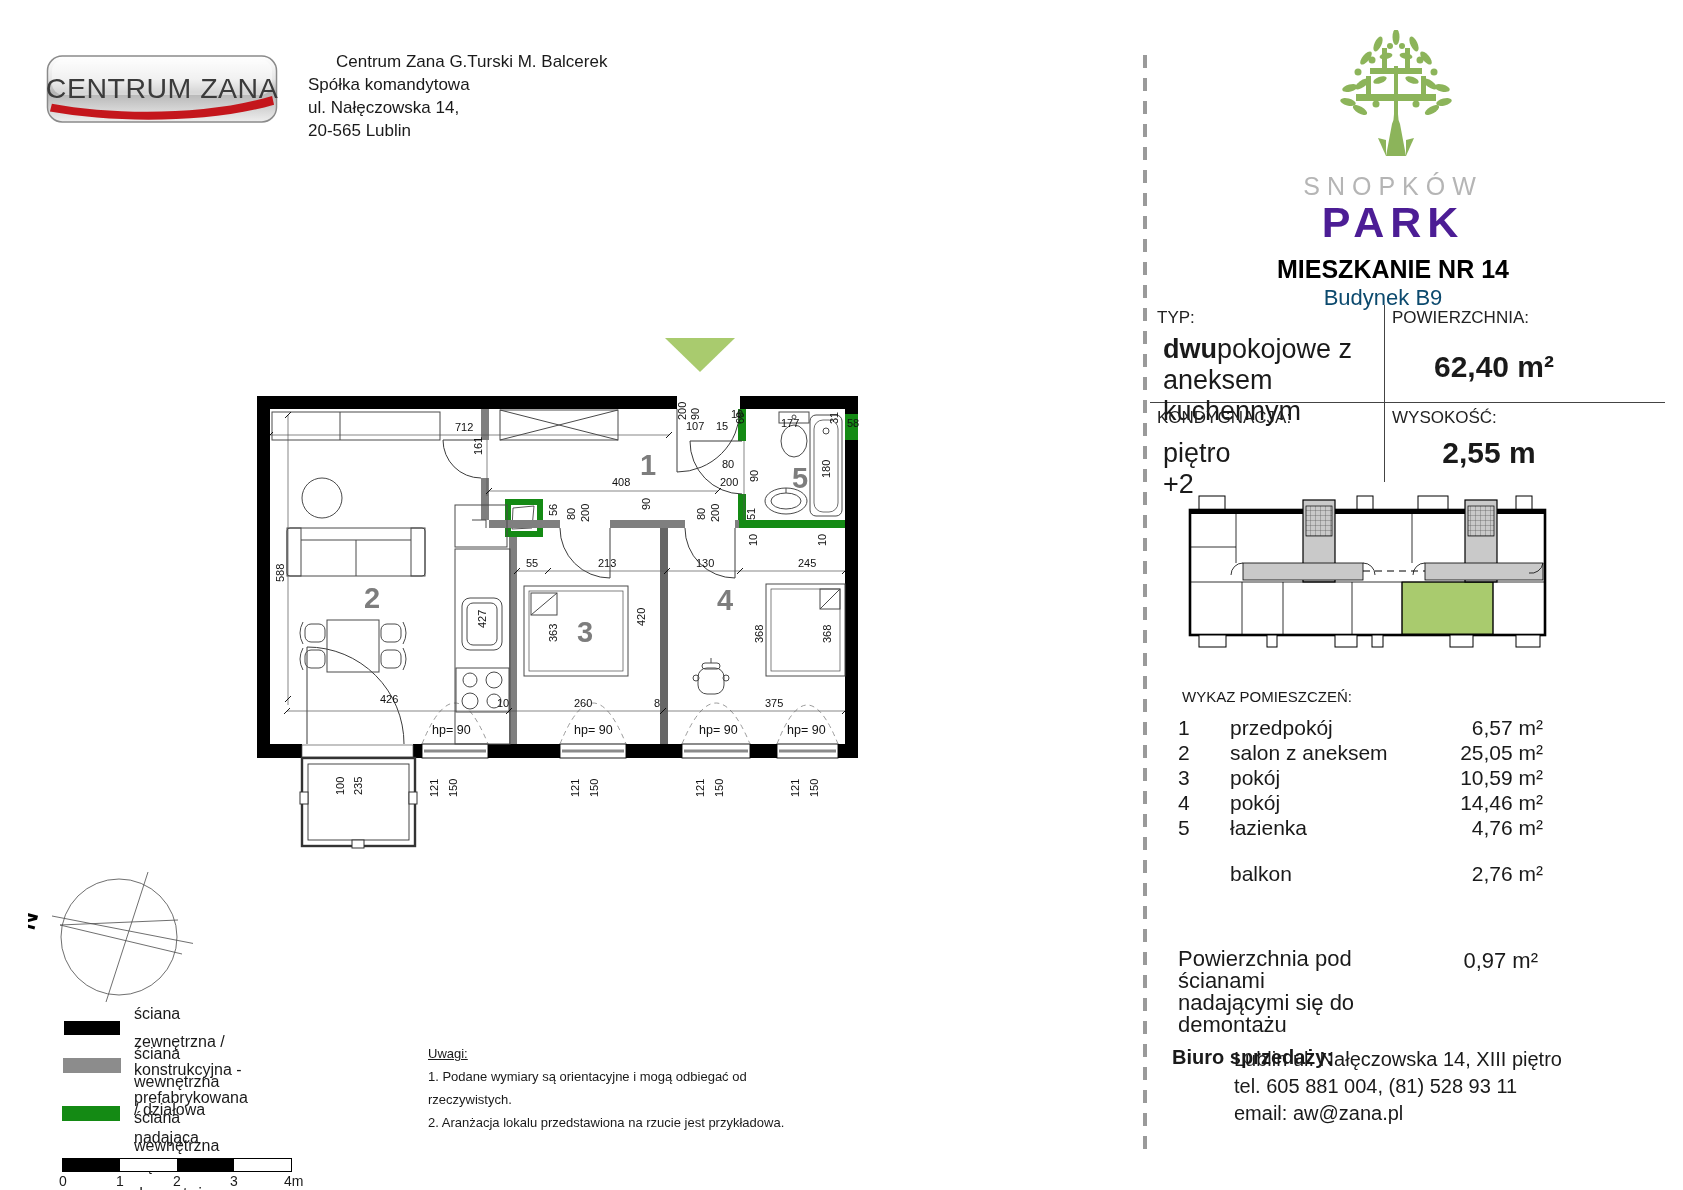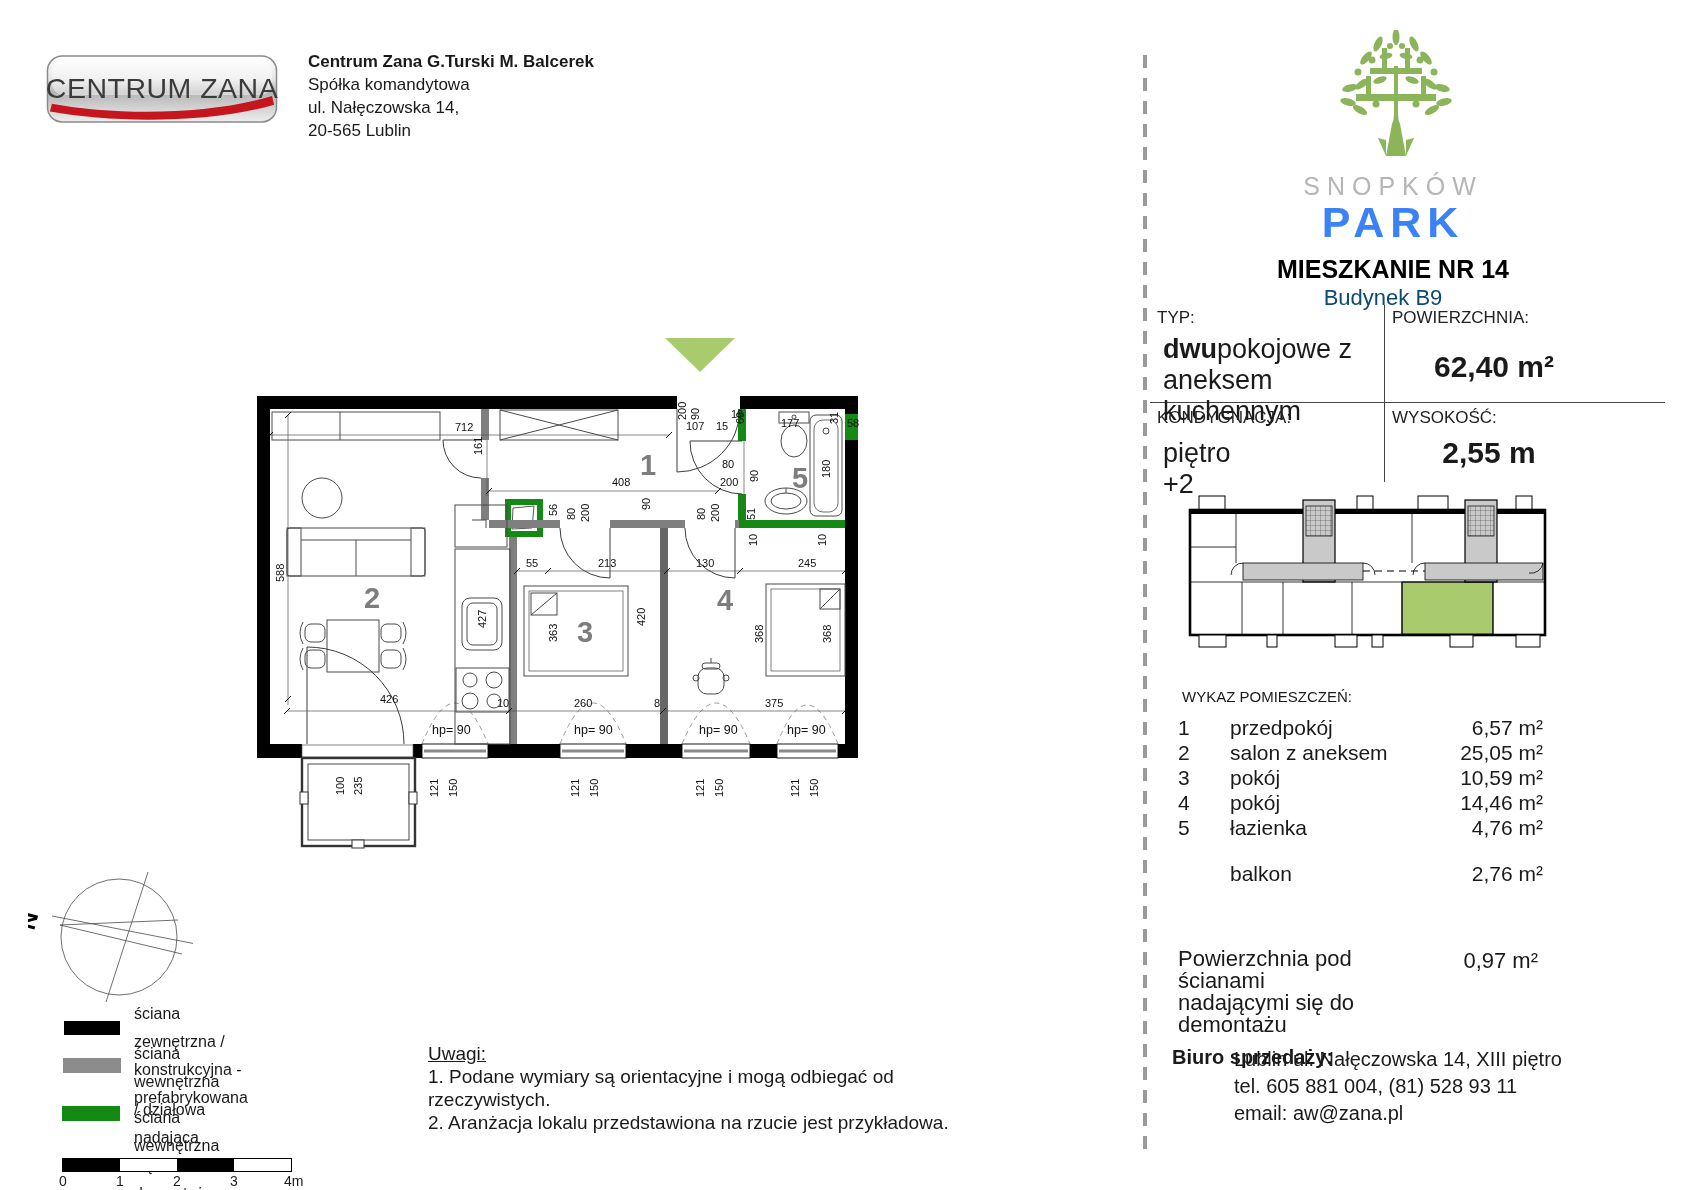--- a/index.html
+++ b/index.html
@@ -1,43 +1,43 @@
 <!DOCTYPE html>
 <html><head>
 <meta charset="utf-8">
 <style>
   html,body{margin:0;padding:0;background:#fff;}
   .page{position:relative;width:1683px;height:1190px;background:#fff;overflow:hidden;
         font-family:"Liberation Sans",sans-serif;color:#1a1a1a;}
   .abs{position:absolute;}
   
   .company{font-size:17px;line-height:23px;}
-  .company .cname{font-weight:bold;}
+  .company .cname{font-weight:normal;margin-left:28px;}
   
   .sep{width:4px;background:repeating-linear-gradient(#9a9a9a 0 13px,transparent 13px 23px);}
   .estate{letter-spacing:7px;color:#b5b5b5;font-size:25px;text-align:center;}
-  .estatesub{letter-spacing:6px;color:#3b82f6;font-size:43px;font-weight:bold;text-align:center;}
+  .estatesub{letter-spacing:6px;color:#4c1d95;font-size:43px;font-weight:bold;text-align:center;}
   .apt{font-size:25px;font-weight:bold;text-align:center;color:#000;}
   .bldg{font-size:22px;text-align:center;color:#0c4a6e;}
   .spec-label{font-size:17px;color:#222;}
   .spec-big{font-size:27px;line-height:31px;}
   .spec-val{font-size:30px;font-weight:bold;}
   .tbl-line{background:#444;}
   .sched-title{font-size:15px;}
   .srow{display:flex;font-size:21px;}
   .srow .sno{width:52px;}
   .srow .snm{flex:1;}
   .srow .sar{text-align:right;}
   .dnote{font-size:22px;line-height:22px;}
   .office-label{font-size:20px;font-weight:bold;}
   .office-lines{font-size:20px;line-height:27px;}
   
   .leg-label{font-size:16px;line-height:28px;}
   .sbar-label{font-size:14px;}
-  .notes{font-size:19px;line-height:23px;}
+  .notes{font-size:13px;line-height:23px;}
   .notes .ntitle{text-decoration:underline;}
   svg text{font-family:"Liberation Sans",sans-serif;}
   .dm{font-size:11px;fill:#111;}
   .rmno{font-size:29px;font-weight:bold;fill:#7d7d7d;}
   .hp{font-size:12.5px;fill:#111;}
 </style>
 </head>
 <body>
 
 <div class="page">

